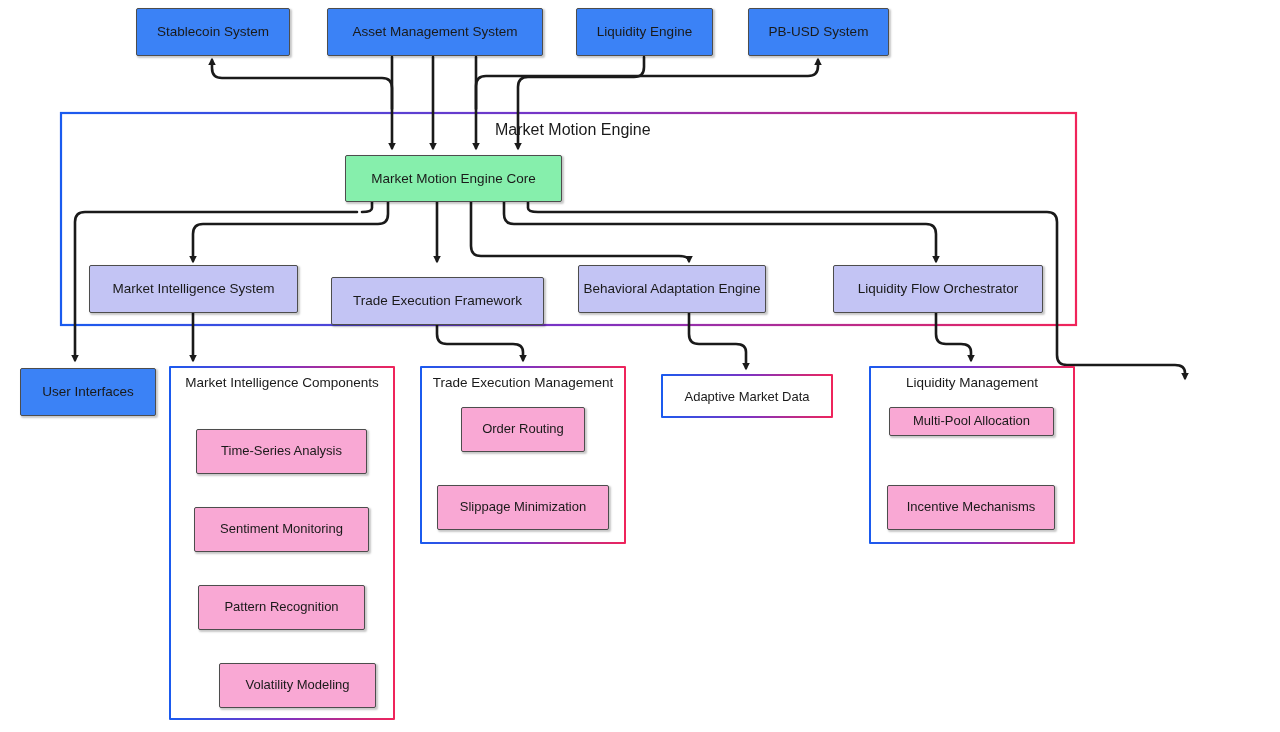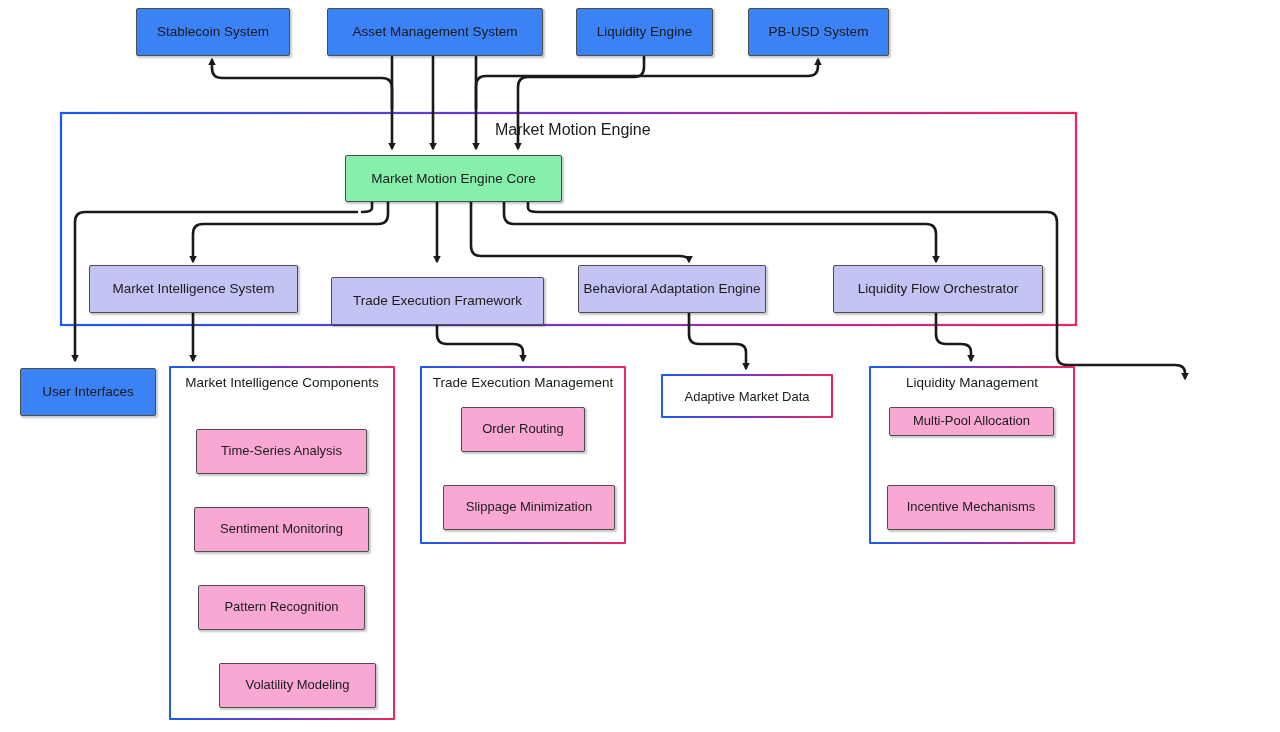--- a/index.html
+++ b/index.html
@@ -141,21 +141,21 @@
   <div class="node leaf" style="left:203px;top:663px;width:157px;height:45px;margin-left:16px;">
     <span>Volatility Modeling</span>
   </div>
 
   <div class="cluster" style="left:420px;top:366px;width:206px;height:178px;">
     <div class="cluster-title">Trade Execution Management</div>
   </div>
   <div class="node leaf" style="left:461px;top:407px;width:124px;height:45px;">
     <span>Order Routing</span>
   </div>
-  <div class="node leaf" style="left:437px;top:485px;width:172px;height:45px;margin-left:6px;">
+  <div class="node leaf" style="left:437px;top:485px;width:172px;height:45px;">
     <span>Slippage Minimization</span>
   </div>
 
   <div class="cluster" style="left:661px;top:374px;width:172px;height:44px;">
   </div>
   <div style="position:absolute;left:661px;top:374px;width:172px;height:44px;
               display:flex;align-items:center;justify-content:center;
               font-size:13px;color:#1a1a1a;">
     <span>Adaptive Market Data</span>
   </div>

